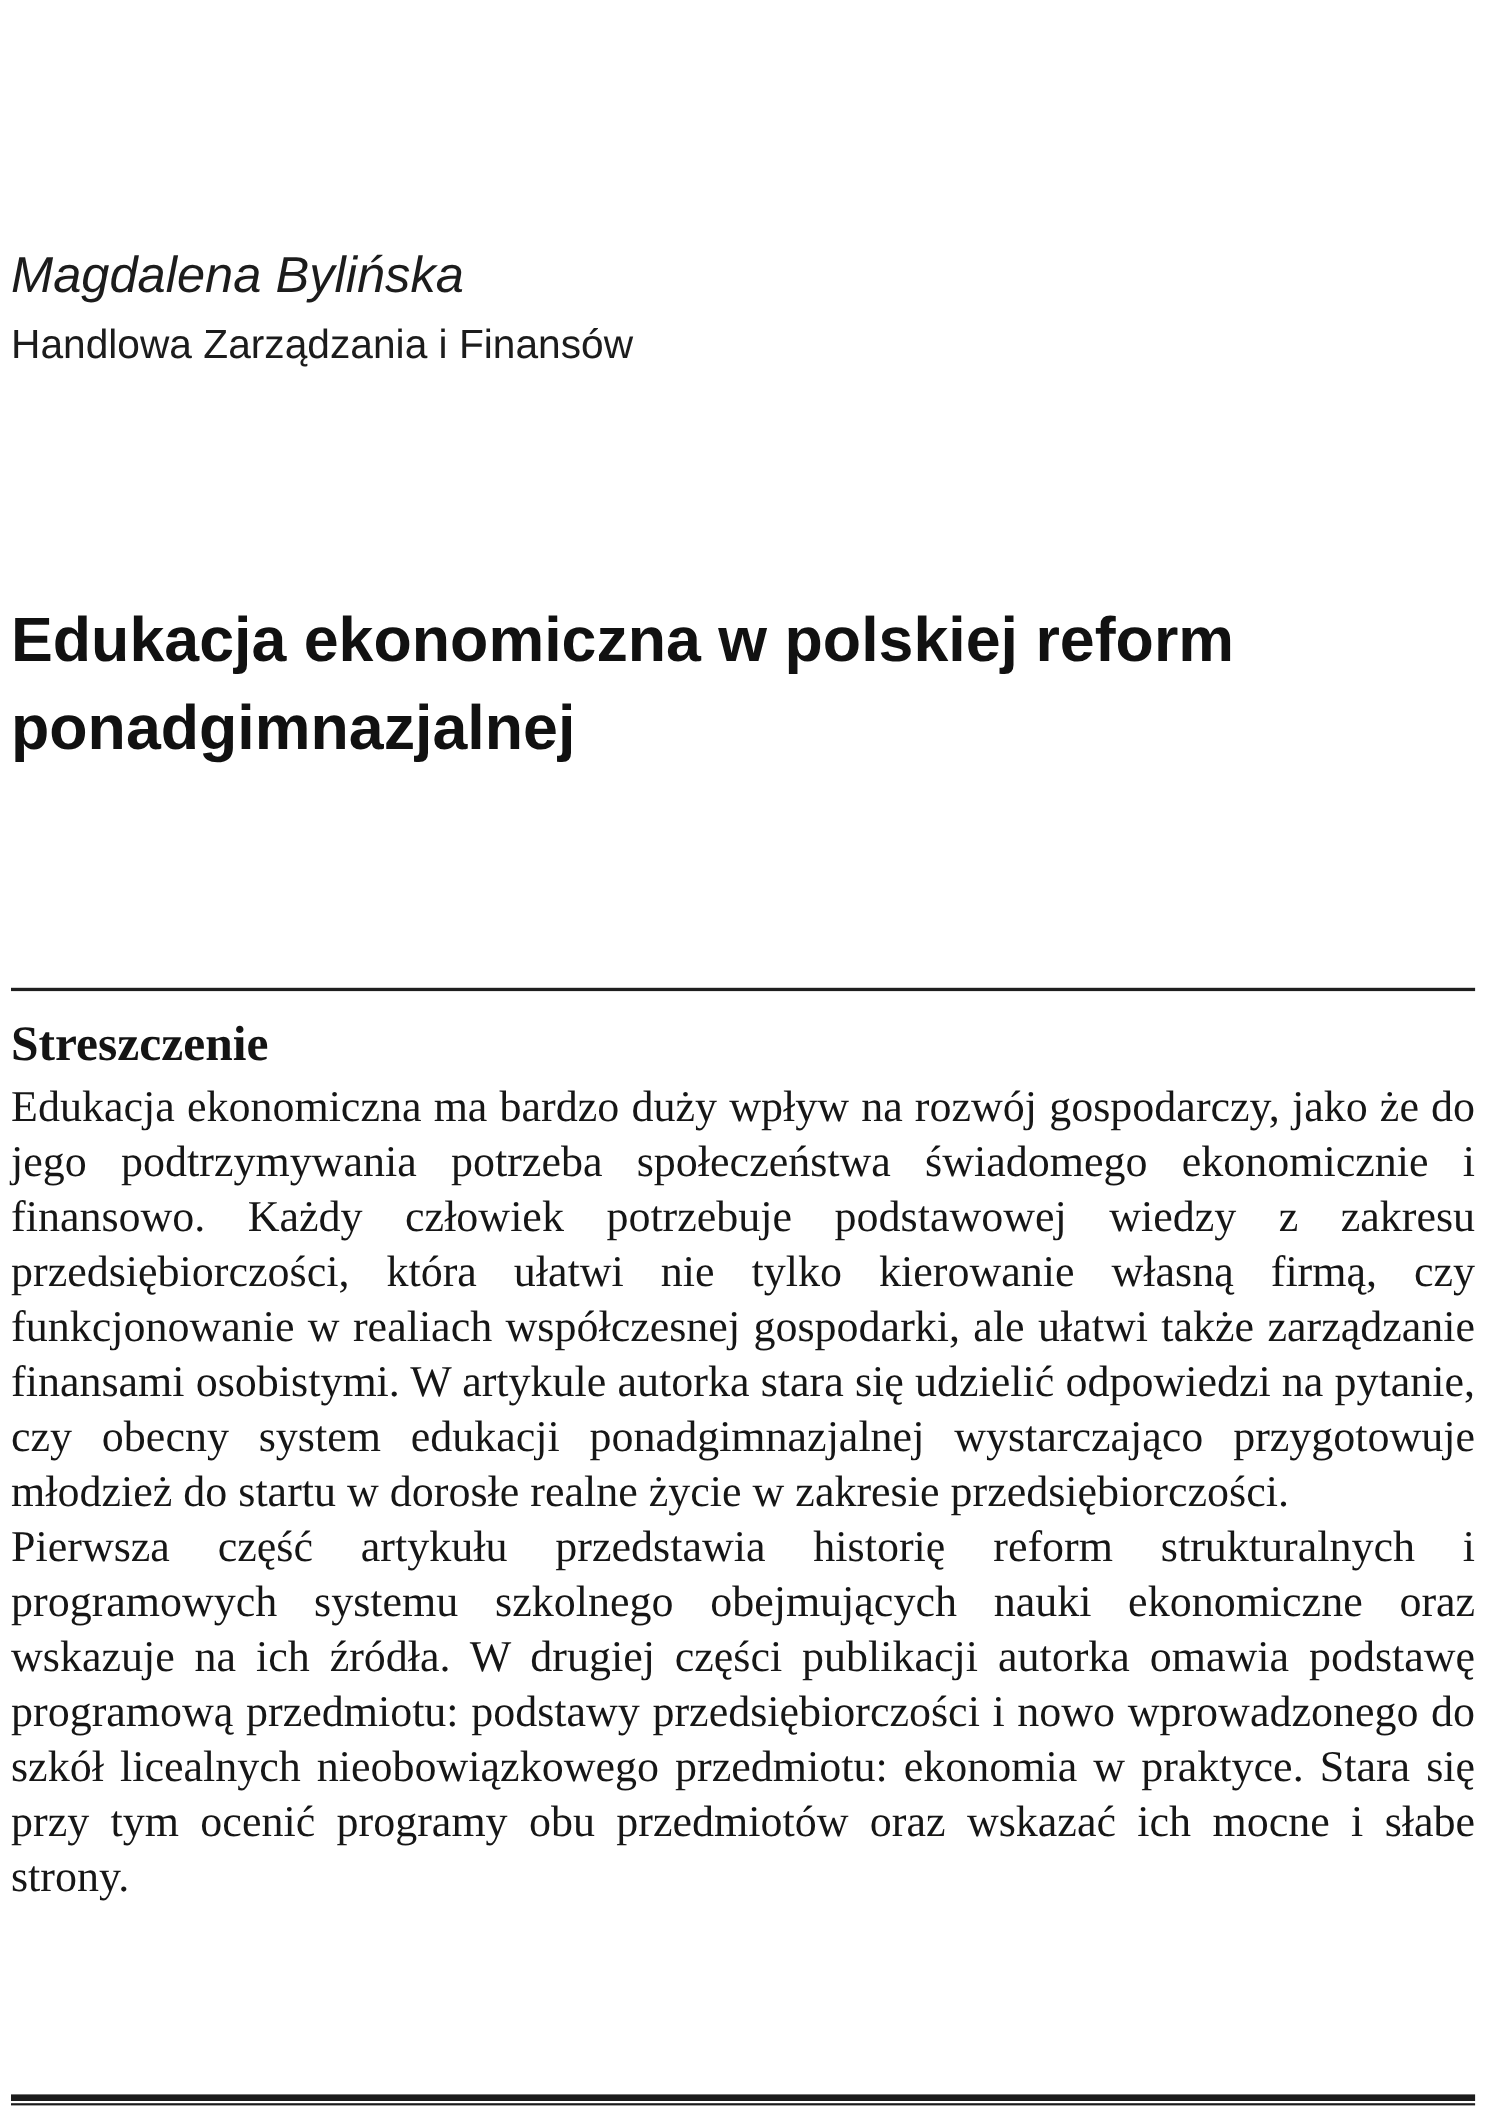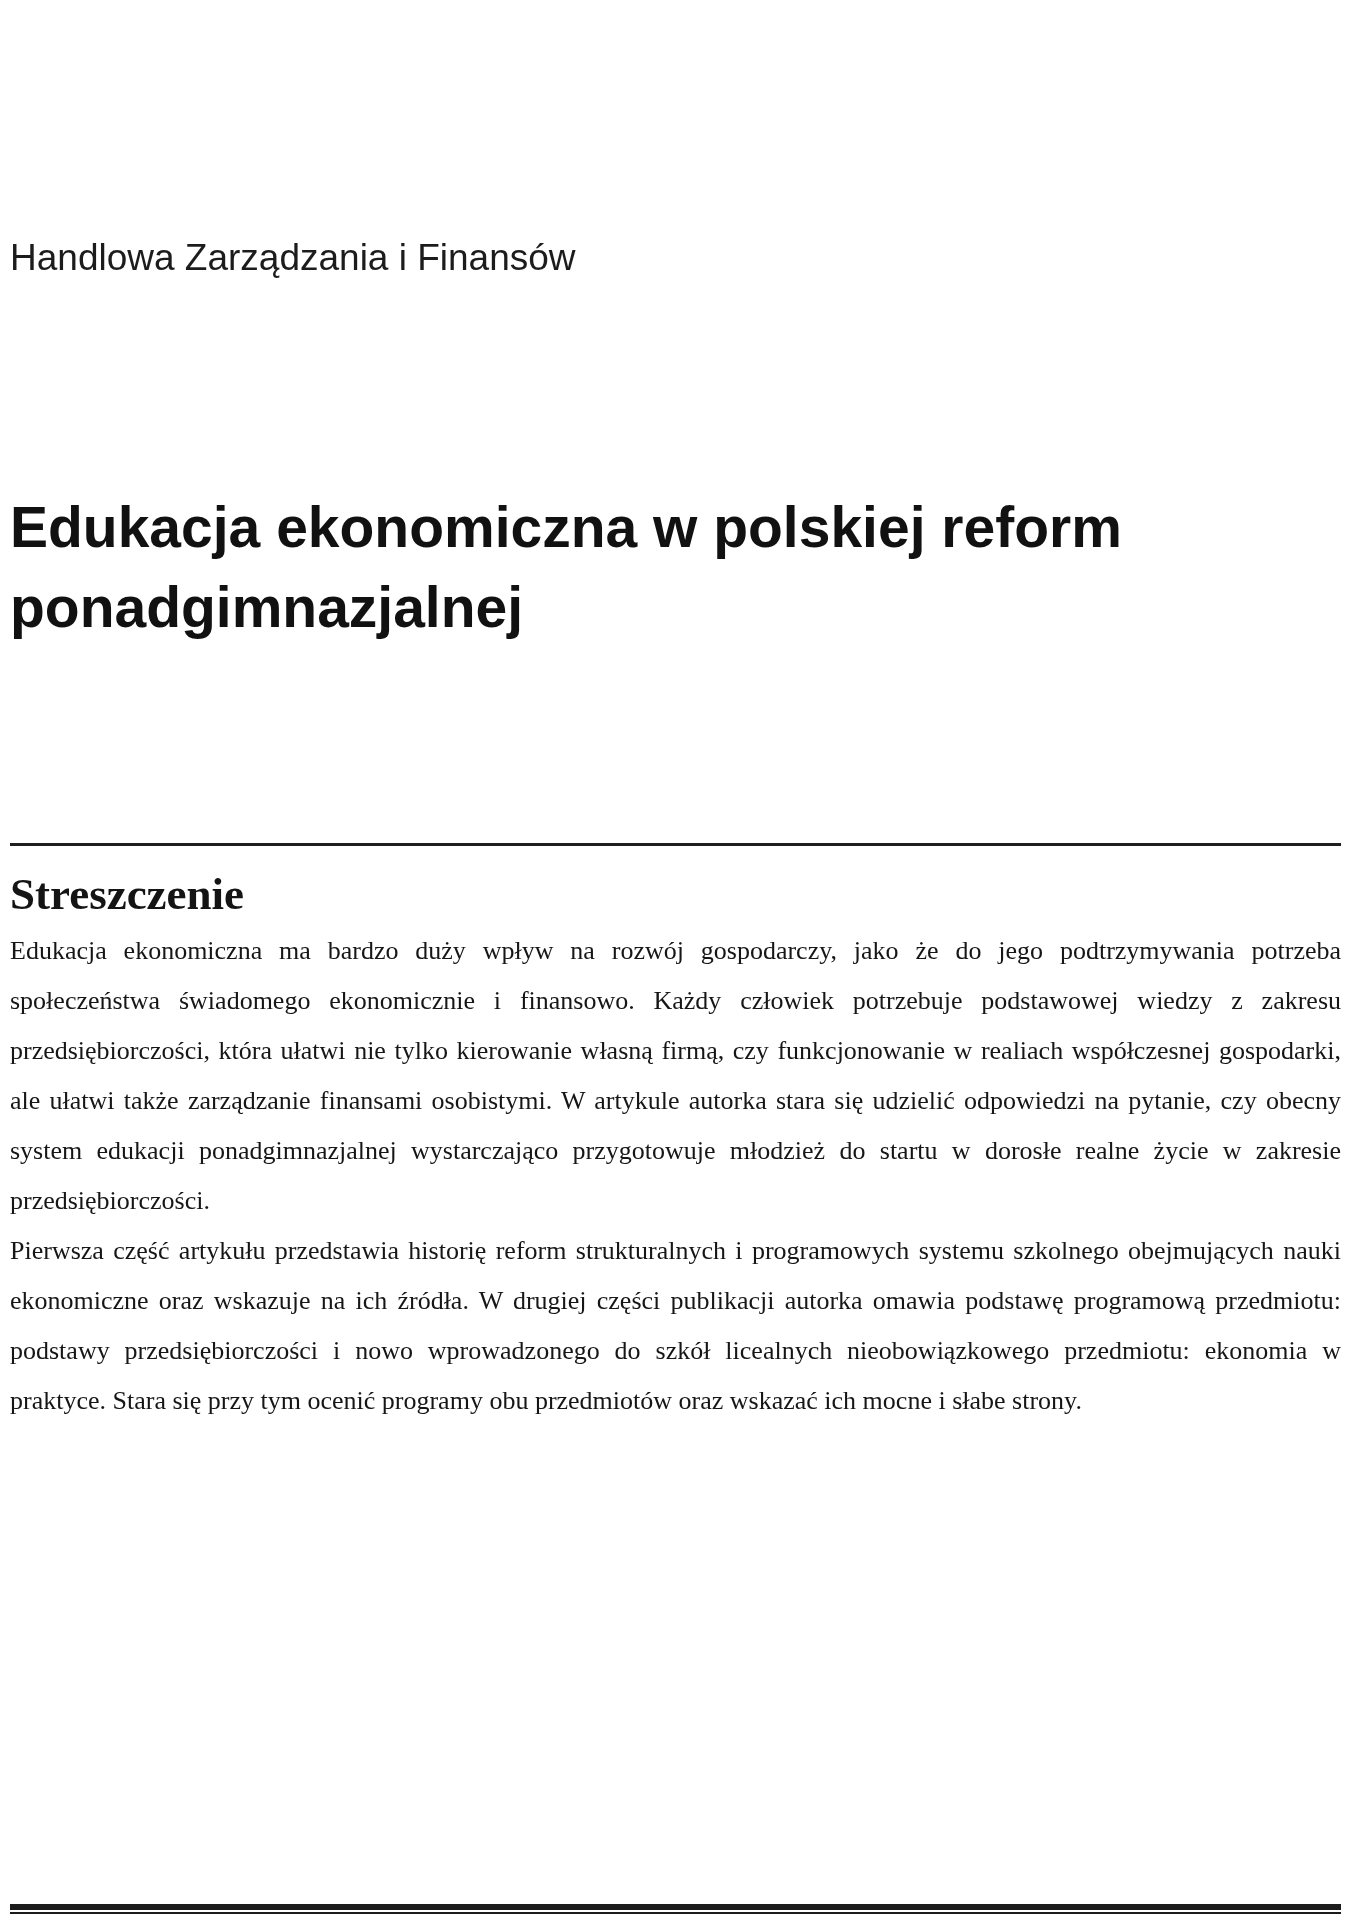--- a/index.html
+++ b/index.html
@@ -57,21 +57,21 @@
   .abstract-heading {
     margin: 26px 0 0 0;
     font-family: "Liberation Serif", serif;
     font-weight: 700;
     font-size: 45px;
     line-height: 44px;
     color: #141414;
   }
   .abstract-body p {
     margin: 0;
-    font-size: 26px;
+    font-size: 40px;
     line-height: 50px;
     text-align: justify;
     color: #161616;
   }
   .abstract-body p:first-of-type { margin-top: 10px; }
   .keywords {
     margin: 30px 0 0 0 !important;
     text-align: left !important;
   }
   .keywords .kw-label { font-weight: 700; }
@@ -85,20 +85,21 @@
     border-top: 6px solid #1c1c1c;
     border-bottom: 2px solid #1c1c1c;
   }
 </style>
 </head>
 <body>
 
 <div class="page">
 
   <header class="author-block">
+    <div class="author-name">Magdalena Bylińska</div>
     <div class="affiliations">
       <div class="affil-line">Handlowa Zarządzania i Finansów</div>
     </div>
   </header>
 
   <h1 class="article-title">Edukacja ekonomiczna w polskiej reform ponadgimnazjalnej</h1>
 
   <hr class="rule-top">
 
   <section class="abstract-body">

